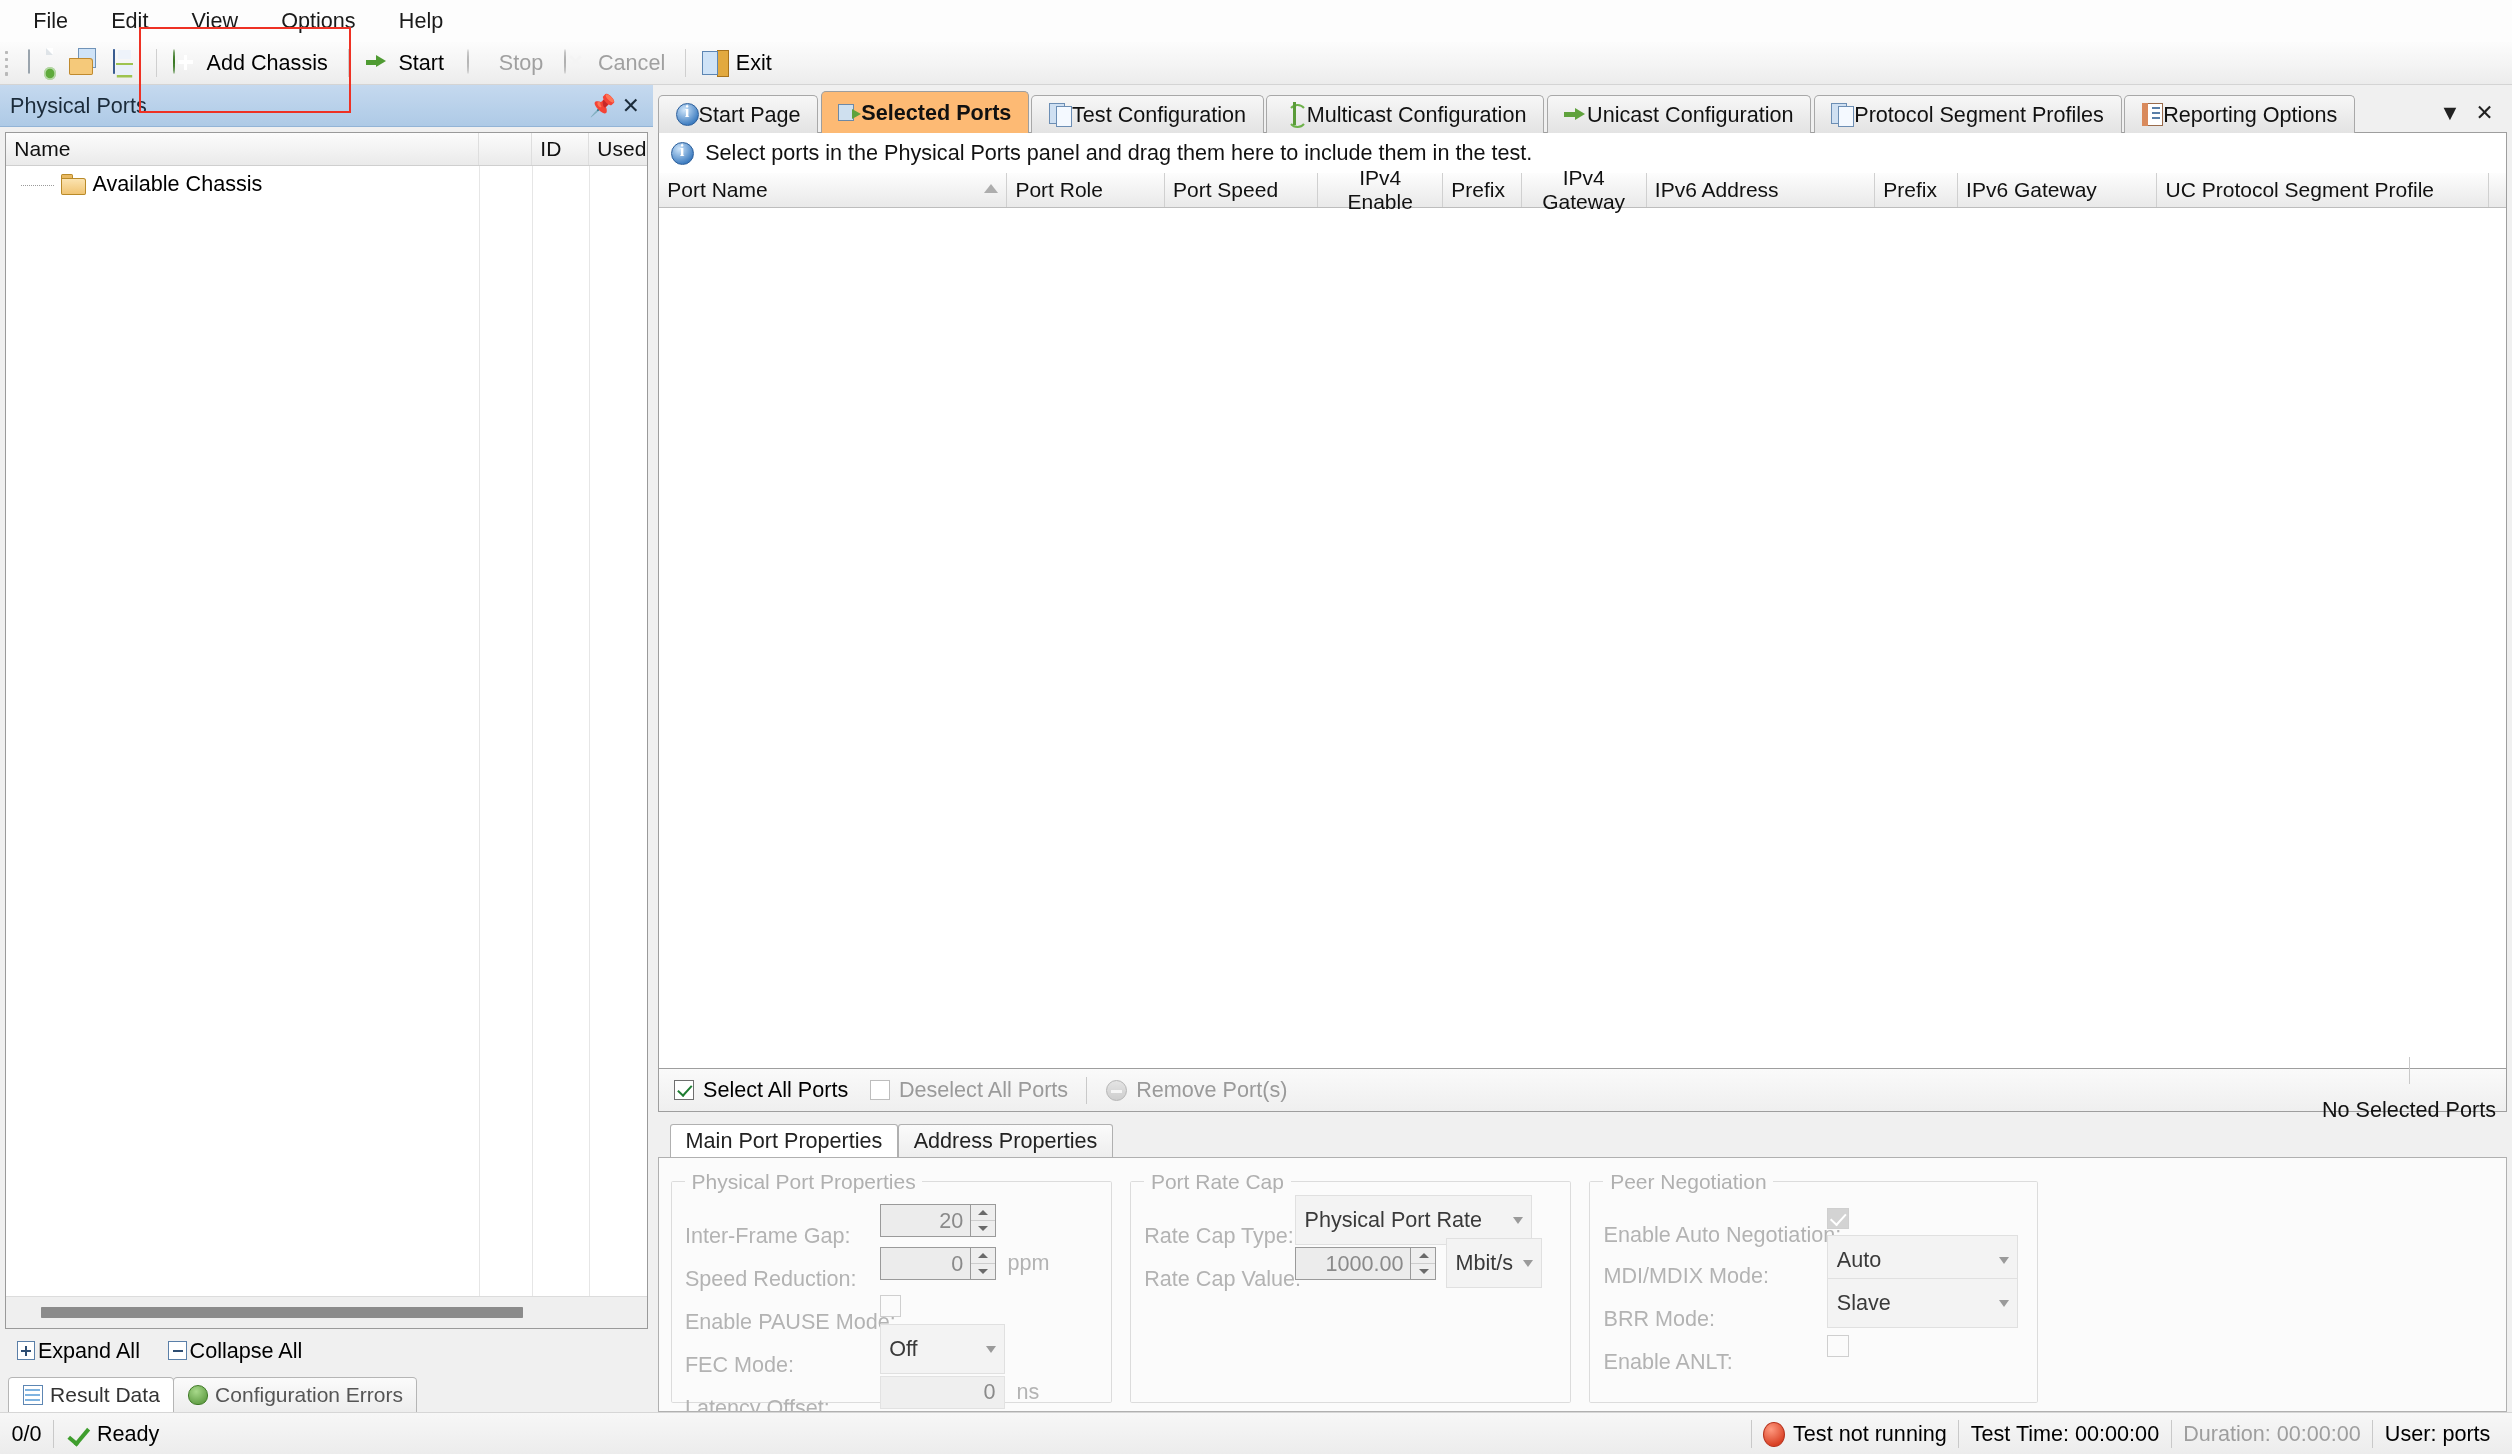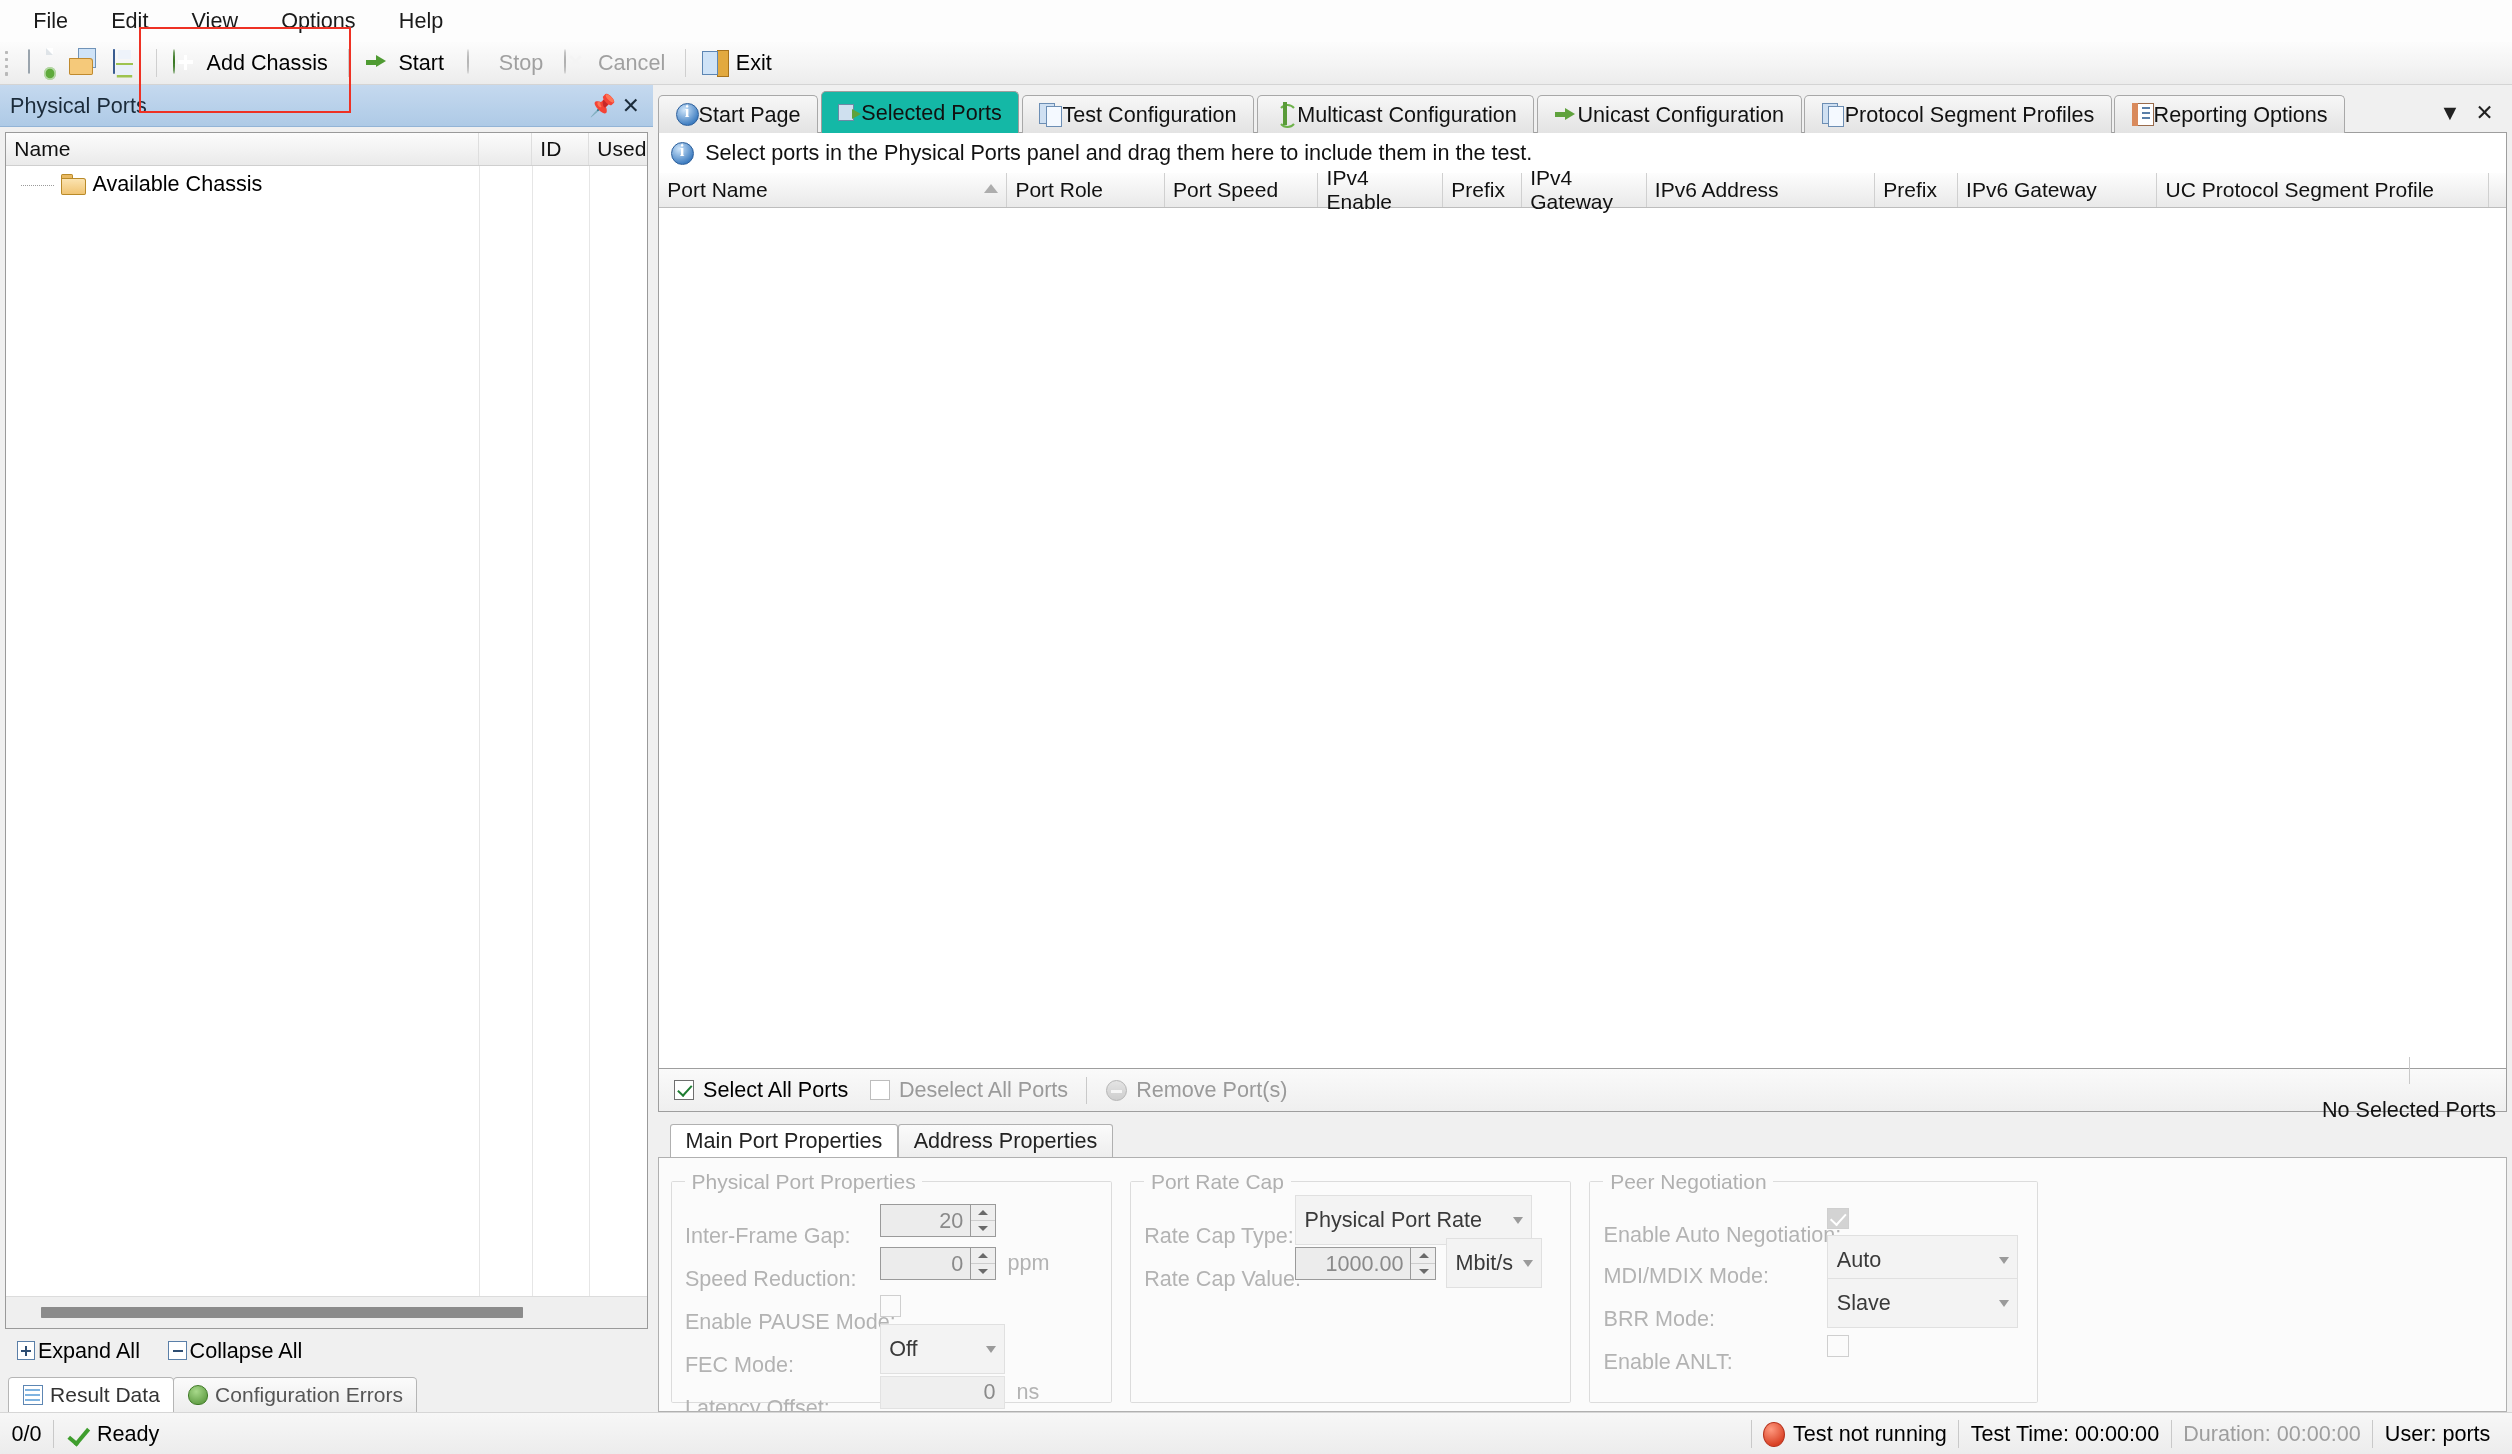--- a/index.html
+++ b/index.html
@@ -112,21 +112,21 @@
   .ic-grid { width:20px;height:20px;background:#fff;border:1.2px solid #5d86b3;flex:none;position:relative;}
   .ic-grid::before{content:"";position:absolute;left:1.7px;top:2.5px;right:1.7px;height:2.5px;background:#7fb3e0;box-shadow:0 5px 0 #7fb3e0,0 10px 0 #7fb3e0;}
   .ic-bug { width:20px;height:20px;border-radius:50% 50% 45% 45%;background:radial-gradient(circle at 40% 30%,#a8d98b,#4f8f33);border:1.2px solid #3f7a26;flex:none;}
 
   
   .right { flex:1; display:flex; flex-direction:column; min-width:0; padding: 3.3px 5px 0 5px;}
   .tabstrip { height:45px; display:flex; align-items:flex-end; flex:none; border-bottom:0.8px solid #9e9e9e; position:relative;}
   .tab { display:flex; align-items:center; height:38px; padding:0 16.6px; font-size:21.6px;
          background:linear-gradient(to bottom,#f7f7f7,#e3e3e3); border:0.8px solid #a8a8a8; border-bottom:none;
          border-radius:5px 5px 0 0; color:#111; cursor:default; margin-right:2.5px; position:relative; top:0.8px;}
-  .tab.active { background:#14b8a6; height:42px; border-color:#9e9e9e; font-weight:normal; z-index:2; }
+  .tab.active { background:#fdba74; height:42px; border-color:#9e9e9e; font-weight:bold; z-index:2; }
   .tabstrip .strip-right { margin-left:auto; display:flex; align-items:center; gap:15px; padding:0 13.3px 6.7px 0;}
   .strip-btn { font-size:21.6px; color:#222; cursor:default; }
 
   .ic-info{width:23px;height:23px;border-radius:50%;background:radial-gradient(circle at 35% 28%,#cfe6fb,#3d7cc0 75%);border:1.2px solid #2c5f9b;position:relative;flex:none;}
   .ic-info::before{content:"i";position:absolute;left:0;right:0;top:-1.7px;text-align:center;color:#fff;font-size:16.6px;font-weight:bold;font-family:"Liberation Serif",serif;}
   .ic-ports{width:23px;height:21.6px;position:relative;flex:none;}
   .ic-ports::before{content:"";position:absolute;left:0;top:2.5px;width:13.3px;height:15px;background:#cfe0ef;border:1.2px solid #6d89a6;}
   .ic-ports::after{content:"";position:absolute;right:0;top:7.5px;border-style:solid;border-width:5.8px 0 5.8px 9.1px;border-color:transparent transparent transparent #5fa23c;}
   .ic-docs{width:23px;height:23px;position:relative;flex:none;}
   .ic-docs::before{content:"";position:absolute;left:0;top:0;width:14px;height:19px;background:#cfe0f2;border:1.2px solid #6c8eb4;}
@@ -140,21 +140,21 @@
   .ic-book{width:21.6px;height:23px;position:relative;flex:none;background:#fff;border:1.2px solid #9a6b4b;}
   .ic-book::before{content:"";position:absolute;left:-0.8px;top:-0.8px;bottom:-0.8px;width:5.8px;background:#d98a5c;}
   .ic-book::after{content:"";position:absolute;left:9.1px;top:3.3px;right:2.5px;height:2.1px;background:#5a7fa8;box-shadow:0 5px 0 #5a7fa8,0 10px 0 #5a7fa8;}
 
   .hint {
     height:40px; display:flex; align-items:center; gap:11.6px; padding-left:11.6px;
     background:#fff; border-left:0.8px solid #9e9e9e; border-right:0.8px solid #9e9e9e; font-size:21.6px; color:#111;
     flex:none;
   }
   .grid-area { flex:1; min-height:0; display:flex; flex-direction:column; background:#fff; border:0.8px solid #9e9e9e; border-top:none; }
-  .grid-head { height:35px; display:flex; background:linear-gradient(to bottom,#fdfdfd,#e9e9e9); border-bottom:0.8px solid #bdbdbd; flex:none;}
+  .grid-head { height:35px; display:flex; background:linear-gradient(to bottom,#fdfdfd,#e9e9e9); border-bottom:0.8px solid #bdbdbd; flex:none;text-align:center;}
   .gh { display:flex; align-items:center; padding:0 8.3px; font-size:21px; color:#111; border-right:0.8px solid #d0d0d0; position:relative; cursor:default;}
   .sortarrow { position:absolute; right:8.3px; top:10.8px; width:0;height:0;border-style:solid;border-width:0 7.5px 9.1px 7.5px;border-color:transparent transparent #adadad transparent;}
   .grid-empty { flex:1; background:#fff; }
 
   .grid-foot {
     height:43px; display:flex; align-items:center; gap:15px; padding-left:11.6px; flex:none;
     background:linear-gradient(to bottom,#fafafa,#efefef); border:0.8px solid #9e9e9e; border-top:none;
   }
   .cbrow { display:flex; align-items:center; gap:9.1px; font-size:21.6px; cursor:default; padding:3.3px 3.3px;}
   .cbrow.dis { color:#9a9a9a; }

